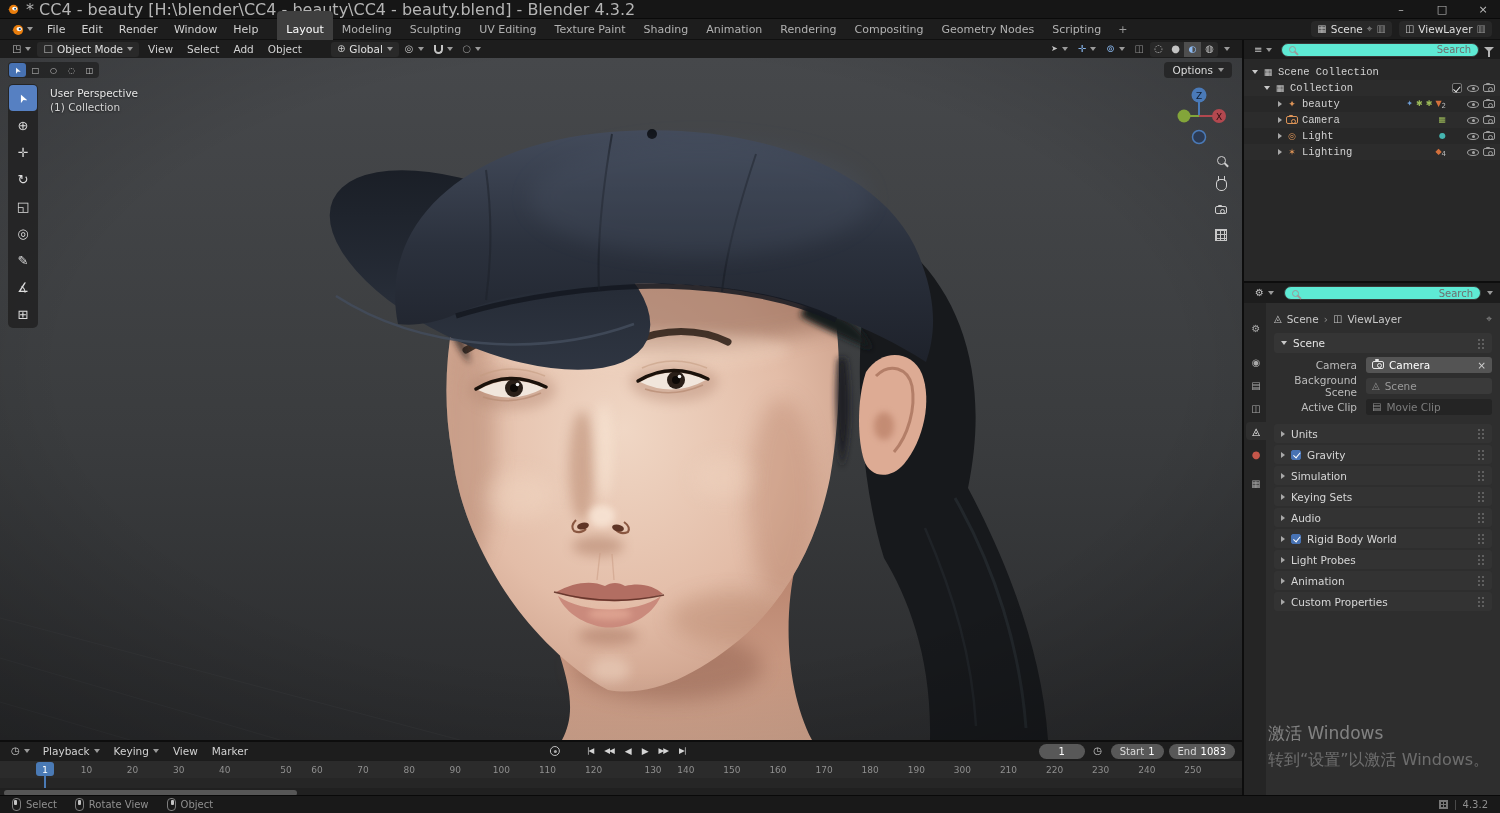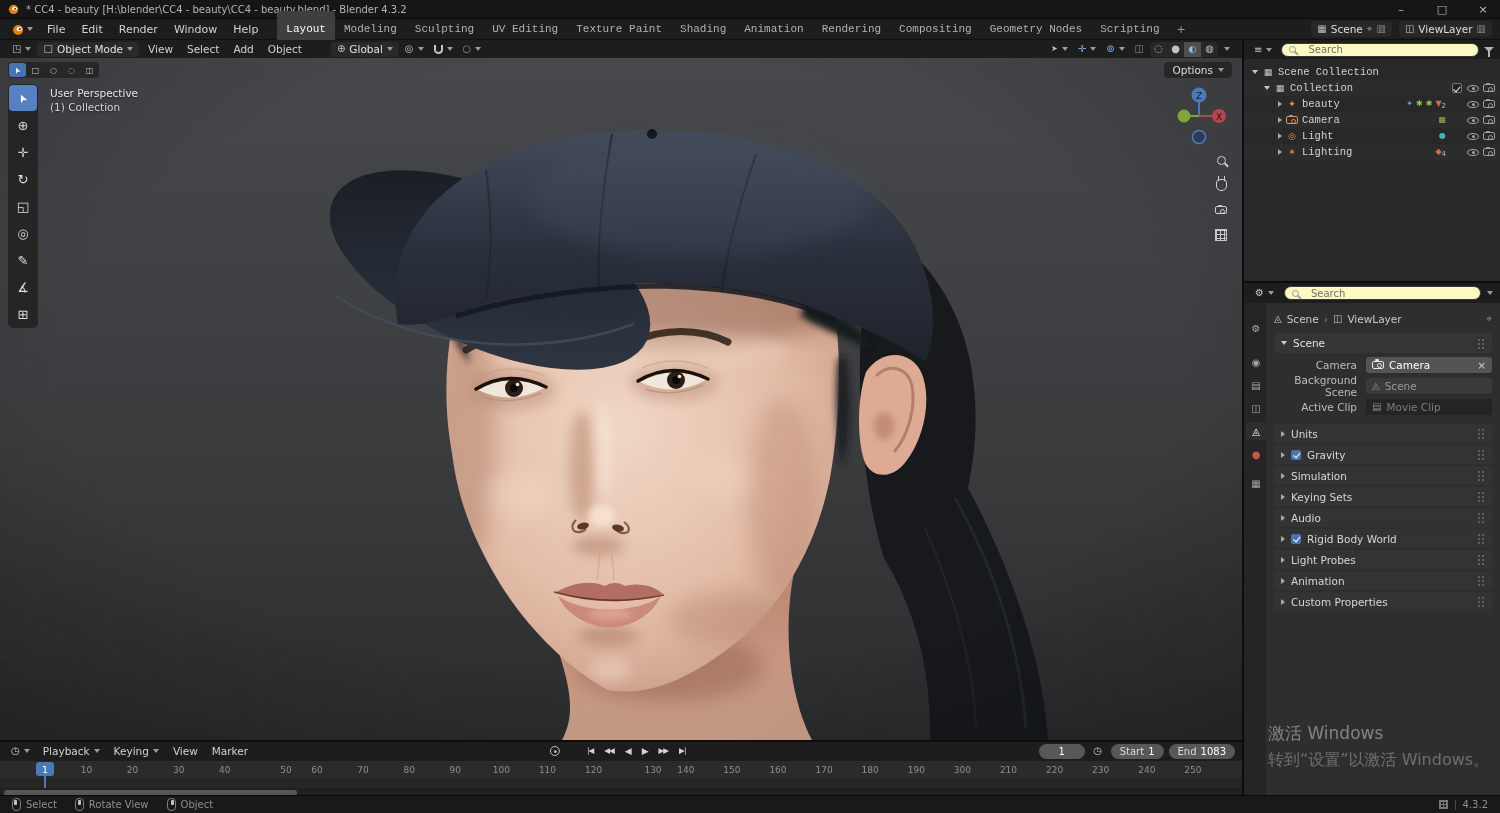--- a/index.html
+++ b/index.html
@@ -12,29 +12,29 @@
   .spacer { flex:1; }
   .gi { display:inline-flex; align-items:center; justify-content:center; font-size:10px; color:#c2c2c2; line-height:1; }
   .gi.dim { color:#8d8d8d; }
   .gi.blue { color:#86b3e8; }
   .tri-d { width:0;height:0;border-left:3.5px solid transparent;border-right:3.5px solid transparent;border-top:4px solid #9a9a9a; display:inline-block; }
   .tri-r { width:0;height:0;border-top:3.5px solid transparent;border-bottom:3.5px solid transparent;border-left:4px solid #a8a8a8; display:inline-block; }
   .tri-open { width:0;height:0;border-left:3.5px solid transparent;border-right:3.5px solid transparent;border-top:4px solid #c9c9c9; display:inline-block; }
 
   
   .titlebar { position:absolute; left:0; top:0; width:100%; height:19px; background:#161616; display:flex; align-items:center; padding-left:7px; gap:7px; border-bottom:1px solid #0a0a0a; }
-  .titlebar .title { font-size:10px; color:#b5b5b5; }
+  .titlebar .title { font-size:16px; color:#b5b5b5; }
   .winbtn { width:34px; height:19px; display:flex; align-items:center; justify-content:center; color:#bdbdbd; font-size:11px; }
 
   
   .menubar { position:absolute; left:0; top:19px; width:100%; height:21px; background:#1d1d1d; display:flex; align-items:center; padding:0 8px 0 6px; gap:1px; border-bottom:1px solid #101010; }
   .logo-btn { display:flex; align-items:center; gap:3px; padding:0 5px; }
   .menu-item { padding:2px 8px; border-radius:3px; color:#d2d2d2; }
   .ws-tabs { display:flex; margin-left:10px; }
-  .ws-tab { padding:12px 9px; color:#b2b2b2; border-radius:4px 4px 0 0;font-family:Liberation Mono, monospace; }
+  .ws-tab { padding:12px 9px; color:#b2b2b2; border-radius:4px 4px 0 0; }
   .ws-tab.active { background:#3f3f3f; color:#fcfcfc; }
   .ws-add { padding:2px 7px; color:#9a9a9a; }
   .db-widget { display:flex; align-items:center; gap:4px; padding:1px 6px; background:#282828; border-radius:4px; margin-left:6px; height:16px; }
   .db-widget .name { color:#dedede; font-size:10.5px; }
 
   
   .viewport { position:absolute; left:0; top:40px; width:1242px; height:700px; background:#35373a; }
   .vp-header { position:absolute; left:0; top:0; right:0; height:18px; background:#1d1d1d; display:flex; align-items:center; gap:2px; padding:0 8px; z-index:5; }
   .hdr-group { display:flex; align-items:center; gap:4px; padding:0 4px; }
   .hdr-box { display:flex; align-items:center; gap:4px; background:#292929; border-radius:3px; height:15px; padding:0 6px; }
@@ -95,21 +95,21 @@
   .mouse::before { content:""; position:absolute; width:3px; height:5px; background:#c4c4c4; top:1px; border-radius:1px; }
   .m-left::before { left:1px; }
   .m-middle::before { left:2.5px; }
   .m-right::before { right:1px; }
 
   
   .rightcol { position:absolute; left:1242px; top:40px; width:258px; height:755px; background:#282828; border-left:2px solid #0d0d0d; }
 
   .outliner { position:absolute; top:0; left:0; right:0; height:241px; background:#282828; }
   .ol-header { height:19px; background:#1d1d1d; display:flex; align-items:center; gap:5px; padding:0 6px; }
-  .searchbox { flex:1; display:flex; align-items:center; gap:12px; background:#fef9c3; border:1px solid #383838; border-radius:8px; height:14px; padding:0 7px; }
+  .searchbox { flex:1; display:flex; align-items:center; gap:12px; background:#5eead4; border:1px solid #383838; border-radius:8px; height:14px; padding:0 7px;justify-content:space-between; }
   .searchbox .ph { color:#6f6f6f; font-size:10px; }
   .ol-rows { padding-top:5px; }
   .orow { height:16px; display:flex; align-items:center; gap:4px; padding-right:5px; font-size:10.5px; color:#d2d2d2; }
   .orow:nth-child(even) { background:#2c2c2c; }
   .ind0 { padding-left:8px; } .ind1 { padding-left:20px; } .ind2 { padding-left:34px; }
   .olabel { white-space:nowrap;font-family:Liberation Mono, monospace; }
   .o-ico { font-size:9px; color:#c8c8c8; width:12px; text-align:center; flex:none; }
   .o-orange { color:#de9457; }
   .oxs { margin-left:auto; display:flex; gap:3px; align-items:center; }
   .ox { font-size:8px; line-height:1; position:relative; }

